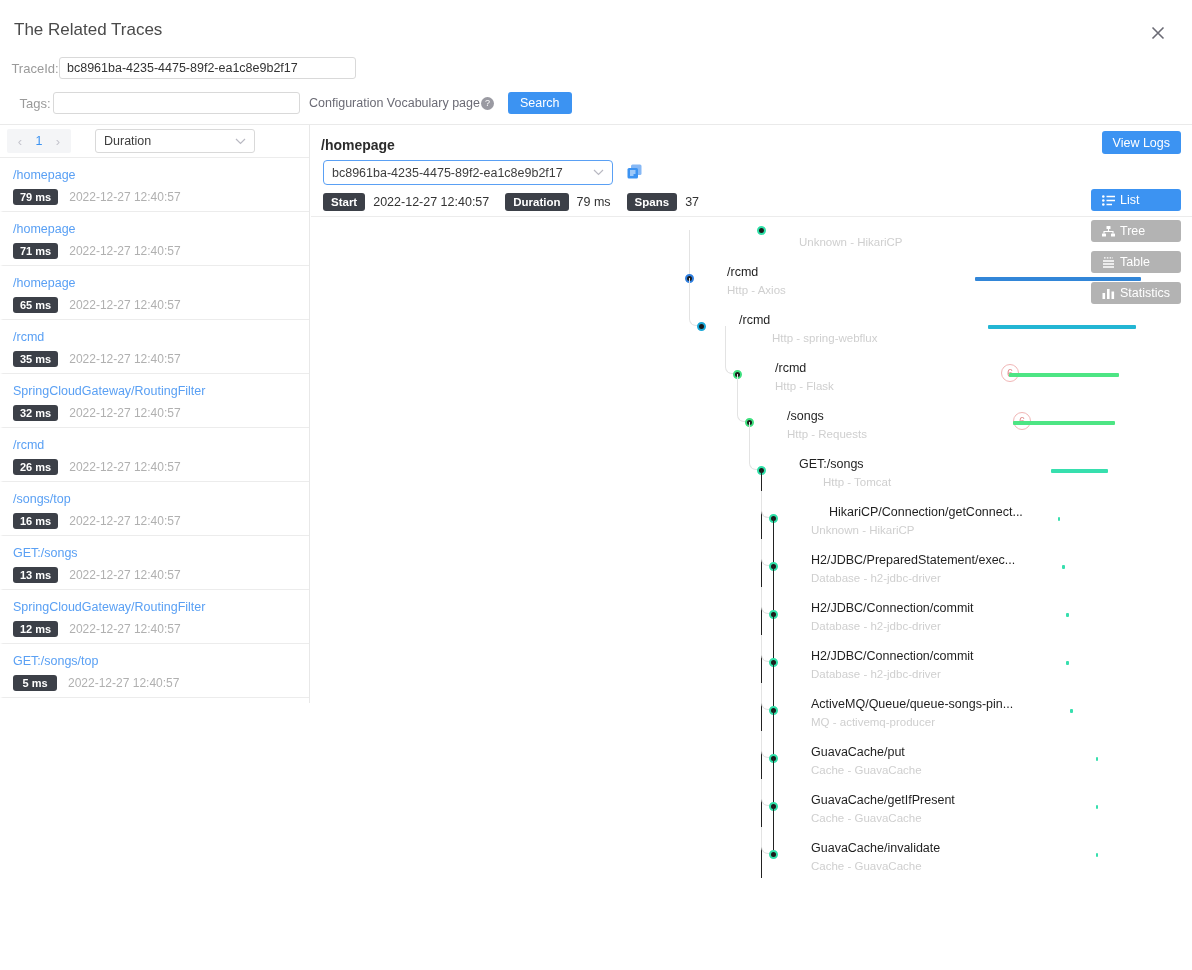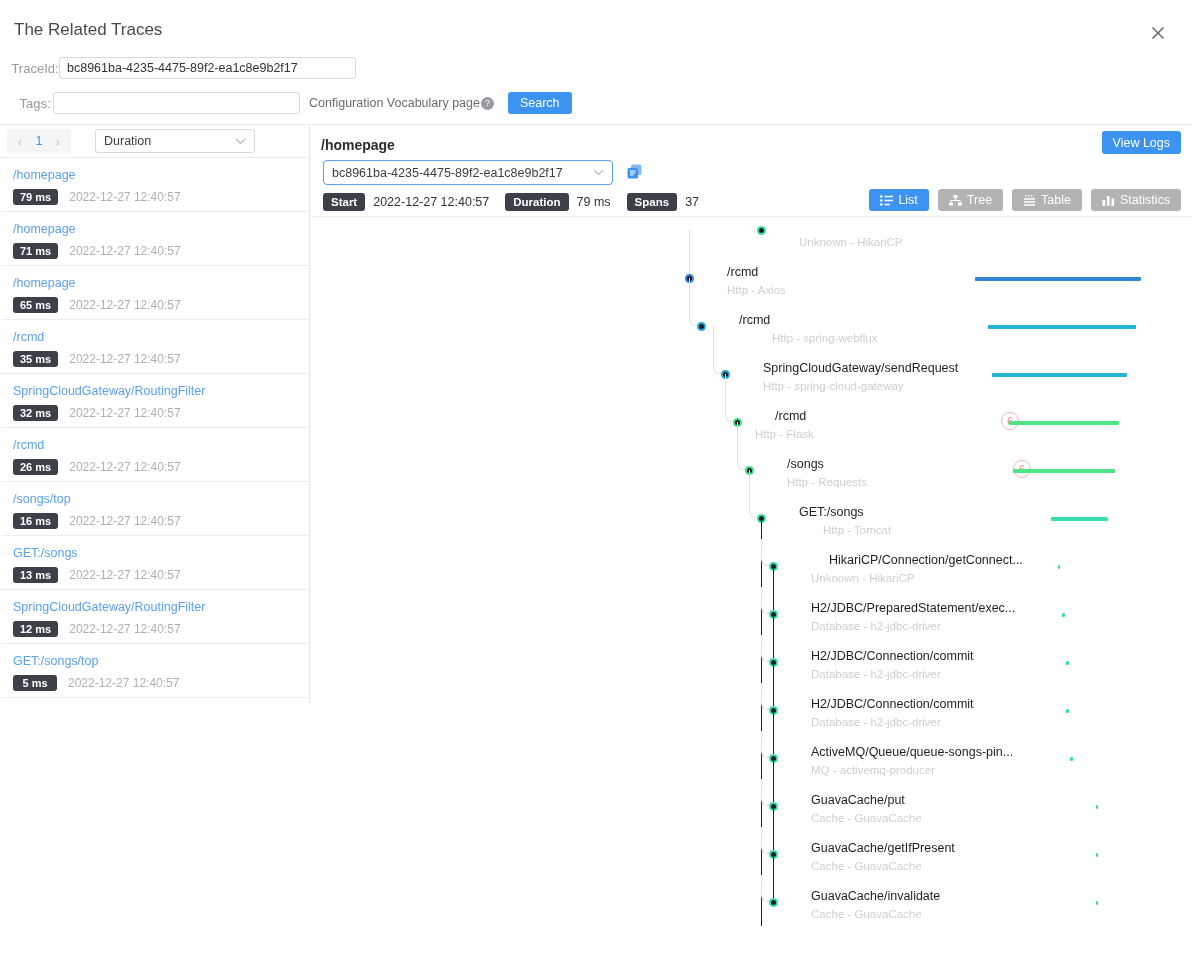--- a/index.html
+++ b/index.html
@@ -136,21 +136,21 @@
     font-size: 11.5px; padding: 3px 8px; font-weight: bold;
   }
   .meta-val { color: #333; font-size: 12.5px; margin: 0 16px 0 8px; }
   .view-logs {
     position: absolute; right: 11px; top: 6px;
     background: #3c93f2; color: #fff; border: none;
     border-radius: 3px; height: 23px; padding: 0 11px;
     font-size: 12.5px; cursor: pointer;
     font-family: "Liberation Sans", sans-serif;
   }
-  .view-tabs { position: absolute; right: 11px; top: 64px; display: flex; gap: 9px; }
+  .view-tabs { position: absolute; right: 11px; top: 64px; display: flex; gap: 9px; flex-direction: column; }
   .vtab {
     display: flex; align-items: center; gap: 5px;
     background: #b3b3b3; color: #fff; border: none;
     border-radius: 3px; height: 22px; padding: 0 11px;
     font-size: 12.5px; cursor: pointer;
     font-family: "Liberation Sans", sans-serif;
   }
   .vtab.active { background: #3c93f2; }
   .vtab svg { display: block; }
 
@@ -396,31 +396,24 @@
           <div class="span-bar" style="left:664px; width:166px; background:#3286d8;"></div>
         </div>
         <div class="span-row">
           <div class="span-conn" style="left:378px; top:-25px; width:12px; height:48px;"></div>
           <div class="span-dot" style="left:386px; border-color:#1aa8d8;"></div>
           <div class="span-label" style="left:428px;">/rcmd</div>
           <div class="span-sub" style="left:428px;margin-left:33px;">Http - spring-webflux</div>
           <div class="span-bar" style="left:677px; width:148px; background:#22b6d4;"></div>
         </div>
         <div class="span-row">
-          <div class="span-conn" style="left:402px; top:-25px; width:12px; height:48px;"></div>
-          <div class="span-dot" style="left:410px; border-color:#1aa8d8;"></div>
-          <div class="span-label" style="left:452px;">SpringCloudGateway/sendRequest</div>
-          <div class="span-sub" style="left:452px;">Http - spring-cloud-gateway</div>
-          <div class="span-bar" style="left:681px; width:135px; background:#22b6d4;"></div>
-        </div>
-        <div class="span-row">
           <div class="span-conn" style="left:414px; top:-25px; width:12px; height:48px;"></div>
           <div class="span-dot" style="left:422px; border-color:#3fe07f;"></div>
           <div class="span-label" style="left:464px;">/rcmd</div>
-          <div class="span-sub" style="left:444px;">Http - Flask</div>
+          <div class="span-sub" style="left:464px;">Http - Flask</div>
           <div class="count-badge" style="left:690px;">6</div>
           <div class="span-bar" style="left:698px; width:110px; background:#4de584;"></div>
         </div>
         <div class="span-row">
           <div class="span-conn" style="left:426px; top:-25px; width:12px; height:48px;"></div>
           <div class="span-dot" style="left:434px; border-color:#3fe07f;"></div>
           <div class="span-label" style="left:476px;">/songs</div>
           <div class="span-sub" style="left:476px;">Http - Requests</div>
           <div class="count-badge" style="left:702px;">6</div>
           <div class="span-bar" style="left:702px; width:102px; background:#4de584;"></div>

